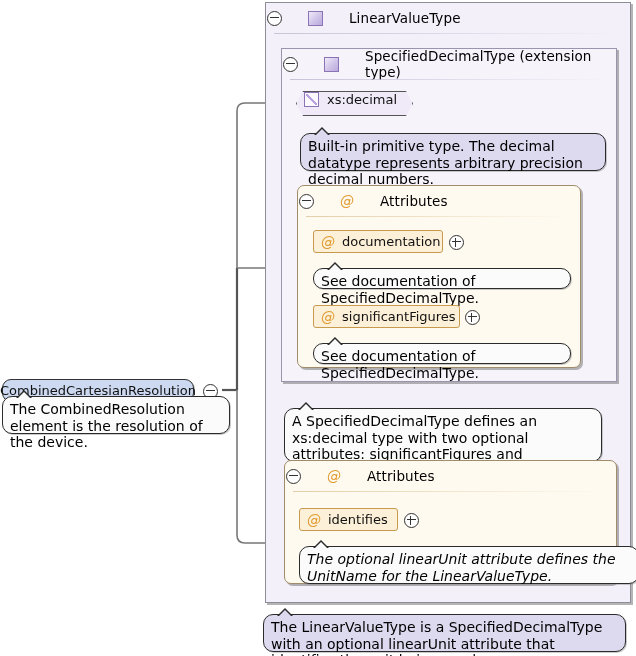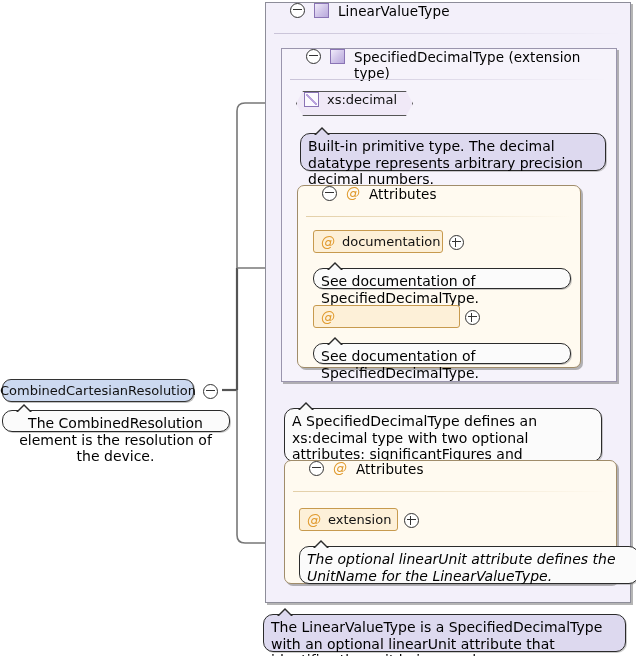--- a/index.html
+++ b/index.html
@@ -31,23 +31,25 @@
     background:#fffaf0;
     border:1px solid #a08c6a;
     border-radius:7px;
   }
 
   
   .ghead{
     position:relative;
     height:30px;
     display:flex;
-    padding-left:24px;
+    align-items:center;
+    padding-left:1px;
     font-size:13.5px;
     color:#000;
+    gap:17px;
   }
   .ghead .gtitle{margin-left:9px;letter-spacing:.1px;}
   .gsep{
     position:absolute;left:8px;right:8px;top:30px;height:1px;
     background:linear-gradient(to right,#c9c3d8,rgba(201,195,216,0));
   }
   .group.attrs .gsep{
     background:linear-gradient(to right,#e3cfa8,rgba(227,207,168,0));
   }
 
@@ -230,20 +232,21 @@
   <div class="doc" style="left:313px;top:268px;width:258px;height:21px;">
     <span class="notch">
       <span class="tri"></span>
         <span class="tri2"></span>
     </span>
     <span>See documentation of SpecifiedDecimalType.</span>
   </div>
 
   <div class="attrpill" style="left:313px;top:305px;width:147px;">
     <span class="aticon">@</span>
+    <span>significantFigures</span>
   </div>
   <span class="toggle plus pillplus" style="left:465px;top:310px;"></span>
 
   <div class="doc" style="left:313px;top:343px;width:258px;height:21px;">
     <span class="notch">
       <span class="tri"></span>
         <span class="tri2"></span>
     </span>
     <span>See documentation of SpecifiedDecimalType.</span>
   </div>
@@ -260,21 +263,21 @@
     <div class="ghead">
       <span class="toggle"></span>
       <span class="aticon" style="margin-left:9px;">@</span>
       <span class="gtitle">Attributes</span>
     </div>
     <div class="gsep"></div>
   </div>
 
   <div class="attrpill" style="left:299px;top:508px;width:99px;">
     <span class="aticon">@</span>
-    <span>extension</span>
+    <span>identifies</span>
   </div>
   <span class="toggle plus pillplus" style="left:404px;top:513px;"></span>
 
   <div class="doc" style="left:299px;top:546px;width:340px;height:38px;font-style:italic;">
     <span class="notch">
       <span class="tri"></span>
         <span class="tri2"></span>
     </span>
     <span>The optional linearUnit attribute defines the UnitName for the LinearValueType.</span>
   </div>
@@ -285,21 +288,21 @@
         <span class="tri2"></span>
     </span>
     <span>The LinearValueType is a SpecifiedDecimalType with an optional linearUnit attribute that identifies the unit being used...</span>
   </div>
 
   <div class="elnode" style="left:2px;top:379px;width:192px;height:23px;">
     <span>CombinedCartesianResolution</span>
   </div>
   <span class="toggle" style="position:absolute;left:203px;top:384px;"></span>
 
-  <div class="doc" style="left:2px;top:410px;width:228px;height:22px;text-align:center;">
+  <div class="doc" style="left:2px;top:396px;width:228px;height:38px;">
     <span class="notch">
       <span class="tri"></span>
         <span class="tri2"></span>
     </span>
     <span>The CombinedResolution element is the resolution of the device.</span>
   </div>
 
 </div>
 
 </body></html>

